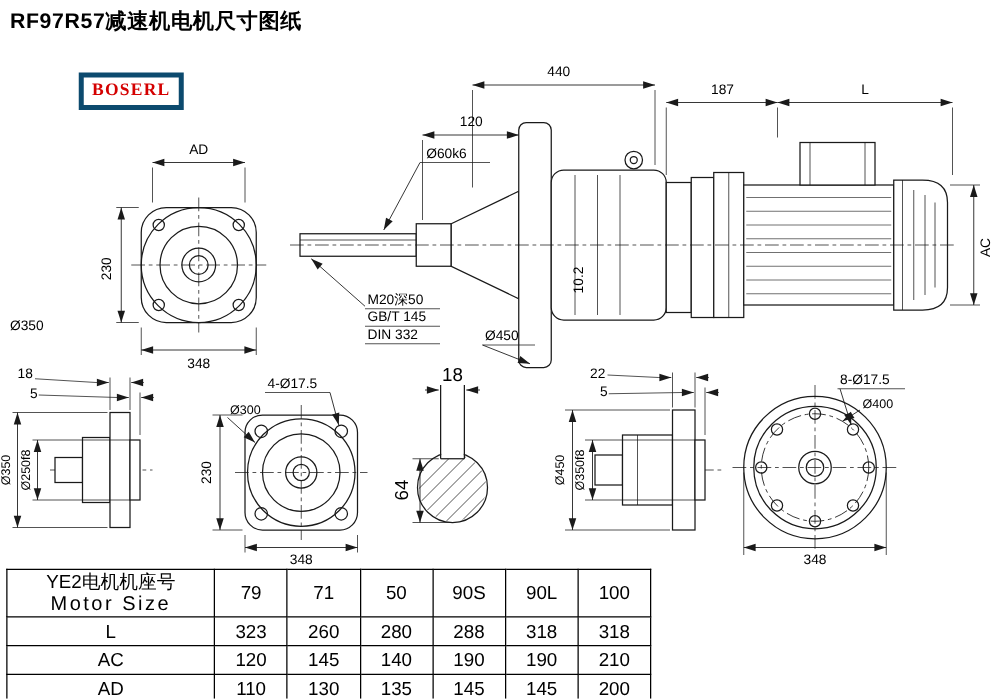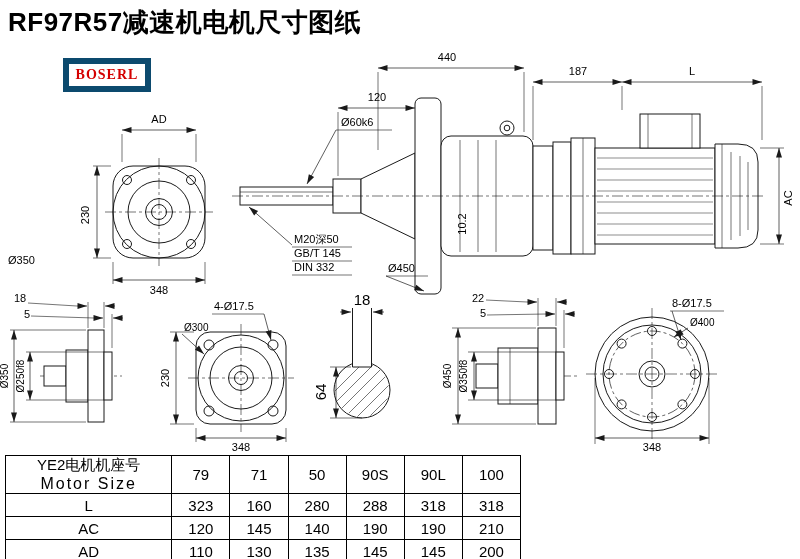--- a/index.html
+++ b/index.html
@@ -1,19 +1,19 @@
 <!DOCTYPE html>
 <html><head>
 <meta charset="utf-8">
 <style>
   html,body{margin:0;padding:0;background:#fff;}
   .canvas{position:relative;width:800px;height:559px;background:#fff;overflow:hidden;
           font-family:"Liberation Sans",sans-serif;color:#000;}
-  .title{position:absolute;left:8px;top:5px;font-size:26px;font-weight:bold;letter-spacing:.5px;}
-  .logo{position:absolute;left:63px;top:58px;width:76px;height:22px;border:6px solid #0c4a6e;
+  .title{position:absolute;left:8px;top:5px;font-size:17px;font-weight:bold;letter-spacing:.5px;}
+  .logo{position:absolute;left:63px;top:58px;width:76px;height:22px;border:4px solid #0c4a6e;
         color:#d40000;font-weight:bold;font-size:14px;letter-spacing:1px;
         display:flex;align-items:center;justify-content:center;
         font-family:"Liberation Serif",serif;}
   svg.drawing{position:absolute;left:0;top:0;}
   .ol{fill:none;stroke:#1a1a1a;stroke-width:1;}
   .olf{fill:#fff;stroke:#1a1a1a;stroke-width:1;}
   .thin{fill:none;stroke:#1a1a1a;stroke-width:.6;}
   .dim{fill:none;stroke:#1a1a1a;stroke-width:.7;}
   .cl{fill:none;stroke:#1a1a1a;stroke-width:.6;stroke-dasharray:11 3 3 3;}
   .bc{fill:none;stroke:#1a1a1a;stroke-width:.7;stroke-dasharray:11 3 3 3;}
@@ -299,21 +299,21 @@
       <td>79</td>
       <td>71</td>
       <td>50</td>
       <td>90S</td>
       <td>90L</td>
       <td>100</td>
     </tr>
     <tr class="r">
       <td>L</td>
       <td>323</td>
-      <td>160</td>
+      <td>260</td>
       <td>280</td>
       <td>288</td>
       <td>318</td>
       <td>318</td>
     </tr>
     <tr class="r">
       <td>AC</td>
       <td>120</td>
       <td>145</td>
       <td>140</td>

